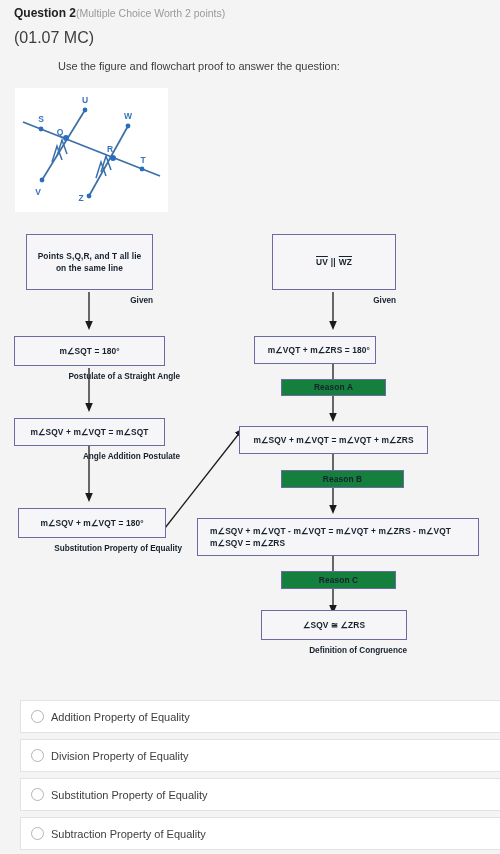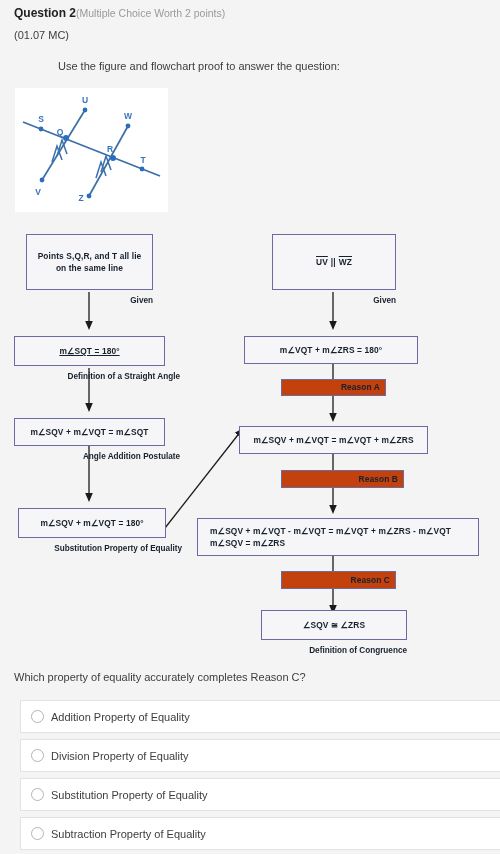--- a/index.html
+++ b/index.html
@@ -36,21 +36,21 @@
     margin-top: 12px;
   }
   .qhead .qmeta {
     color: #9a9a9a;
     font-size: 10.5px;
   }
   .qcode {
     position: absolute;
     left: 14px;
     top: 29px;
-    font-size: 11px;
+    font-size: 16px;
     color: #3d3d3d;
   }
   .qprompt {
     position: absolute;
     left: 14px;
     top: 60px;
     font-size: 11px;
     color: #3d3d3d;
     padding-left: 44px;
   }
@@ -84,23 +84,22 @@
     justify-content: center;
     text-align: center;
     font-size: 8.4px;
     font-weight: bold;
     color: #16212e;
     line-height: 1.45;
     padding: 2px 5px;
     letter-spacing: 0.1px;
   }
   .node.reason {
-    background: #c2410c;
+    background: #15803d;
     border: 1.5px solid #6b6aa3;
-    justify-content: flex-end;
   }
   .node.wide-text {
     justify-content: flex-start;
     text-align: left;
     padding-left: 12px;
   }
   .caption {
     position: absolute;
     font-size: 8.2px;
     font-weight: bold;
@@ -214,43 +213,43 @@
       <line x1="333" y1="270" x2="333" y2="292" stroke="#1b1b1b" stroke-width="1.3" marker-end="url(#ah)"></line>
       <line x1="333" y1="338" x2="333" y2="353" stroke="#1b1b1b" stroke-width="1.3"></line>
       <line x1="333" y1="370" x2="333" y2="392" stroke="#1b1b1b" stroke-width="1.3" marker-end="url(#ah)"></line>
     </svg>
 
     <div class="node" style="left:26px; top:16px; width:127px; height:56px;">
       <span>Points S,Q,R, and T all lie on the same line</span>
     </div>
     <div class="caption" style="left:26px; top:78px; width:127px;">Given</div>
 
-    <div class="node" style="left:14px; top:118px; width:151px; height:30px;text-decoration:underline;">
+    <div class="node" style="left:14px; top:118px; width:151px; height:30px;">
       <span>m∠SQT = 180°</span>
     </div>
-    <div class="caption" style="left:0px; top:154px; width:180px;">Definition of a Straight Angle</div>
+    <div class="caption" style="left:0px; top:154px; width:180px;">Postulate of a Straight Angle</div>
 
     <div class="node" style="left:14px; top:200px; width:151px; height:28px;">
       <span>m∠SQV + m∠VQT = m∠SQT</span>
     </div>
     <div class="caption" style="left:0px; top:234px; width:180px;">Angle Addition Postulate</div>
 
     <div class="node" style="left:18px; top:290px; width:148px; height:30px;">
       <span>m∠SQV + m∠VQT = 180°</span>
     </div>
     <div class="caption" style="left:0px; top:326px; width:182px;">Substitution Property of Equality</div>
 
     <div class="node" style="left:272px; top:16px; width:124px; height:56px;">
       <span>
         <span class="overline">UV</span><span style="padding:0 3px;">||</span><span class="overline">WZ</span>
       </span>
     </div>
     <div class="caption" style="left:272px; top:78px; width:124px;">Given</div>
 
-    <div class="node" style="left:244px; top:118px; width:174px; height:28px;">
+    <div class="node" style="left:254px; top:118px; width:122px; height:28px;justify-content:flex-end;">
       <span>m∠VQT + m∠ZRS = 180°</span>
     </div>
     <div class="node reason" style="left:281px; top:161px; width:105px; height:17px;">
       <span>Reason A</span>
     </div>
 
     <div class="node" style="left:239px; top:208px; width:189px; height:28px;">
       <span>m∠SQV + m∠VQT = m∠VQT + m∠ZRS</span>
     </div>
     <div class="node reason" style="left:281px; top:252px; width:123px; height:18px;">
@@ -264,21 +263,20 @@
     <div class="node reason" style="left:281px; top:353px; width:115px; height:18px;">
       <span>Reason C</span>
     </div>
 
     <div class="node" style="left:261px; top:392px; width:146px; height:30px;">
       <span>∠SQV ≅ ∠ZRS</span>
     </div>
     <div class="caption" style="left:261px; top:428px; width:146px;">Definition of Congruence</div>
   </div>
 
-  <div class="subq">Which property of equality accurately completes Reason C?</div>
 
   <div class="option" style="top:700px;">
     <span class="radio"></span>
     <span class="optlabel">Addition Property of Equality</span>
   </div>
   <div class="option" style="top:739px;">
     <span class="radio"></span>
     <span class="optlabel">Division Property of Equality</span>
   </div>
   <div class="option" style="top:778px;">

